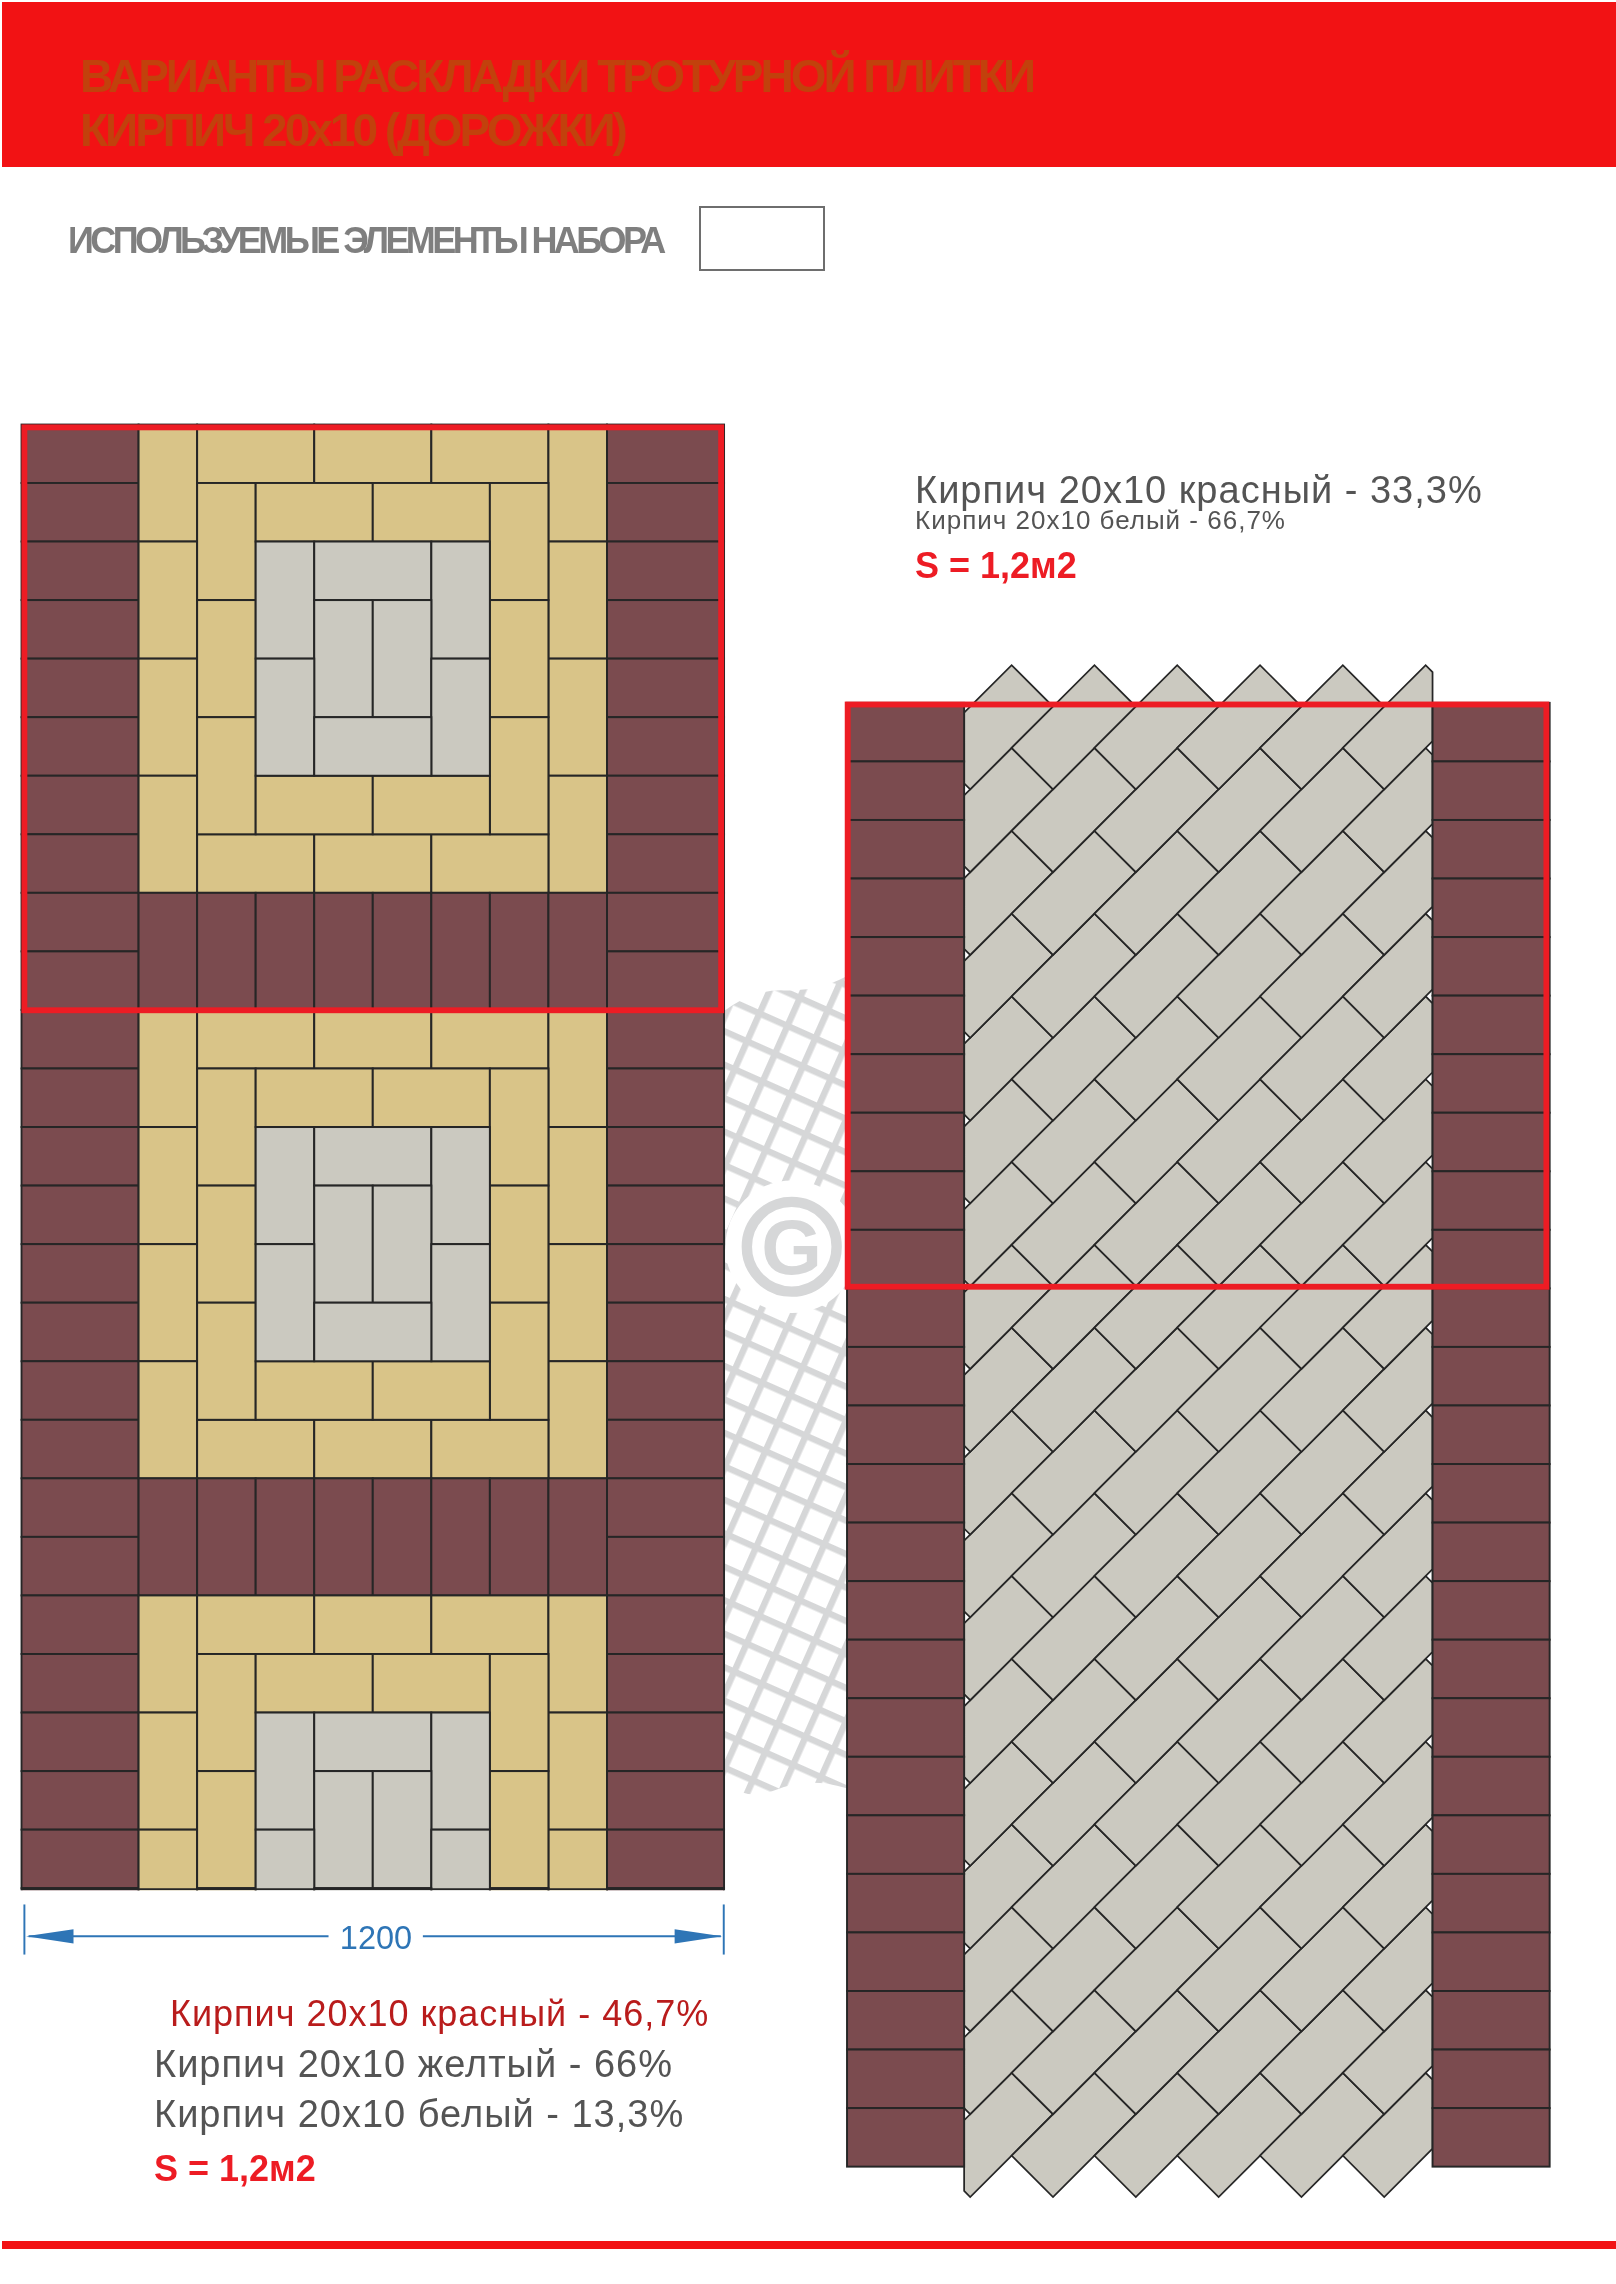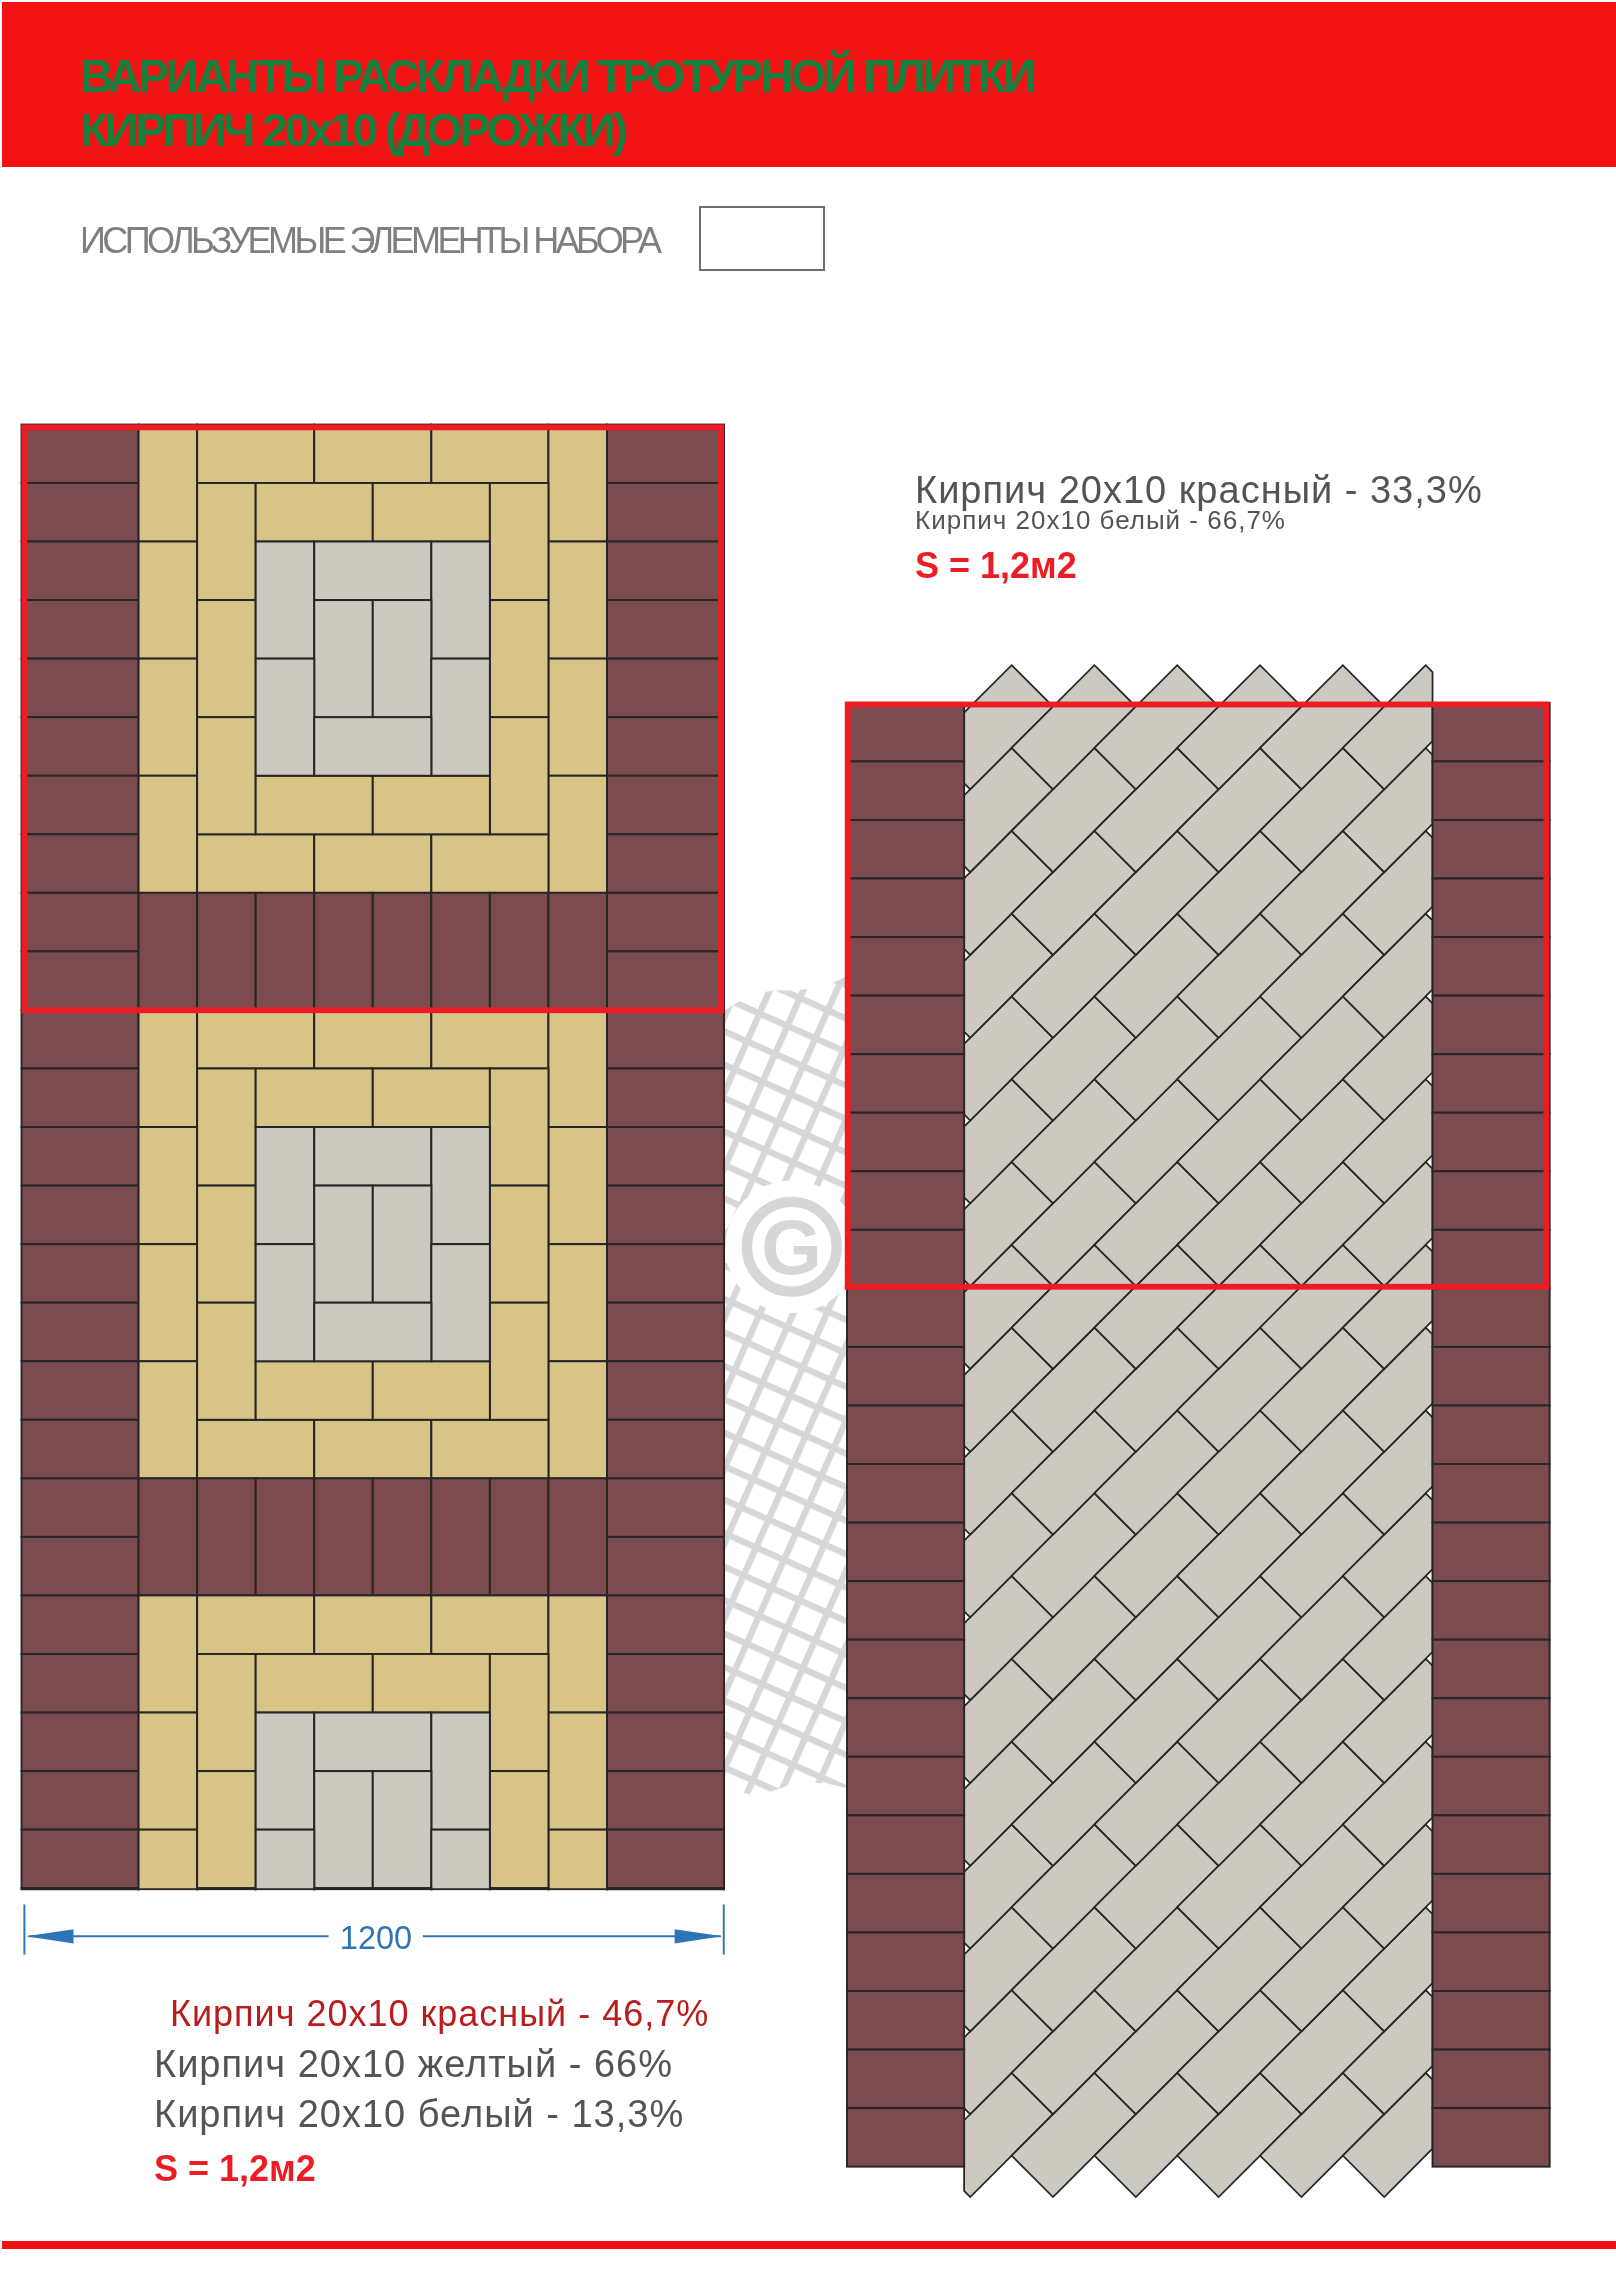--- a/index.html
+++ b/index.html
@@ -5,23 +5,23 @@
   html, body { margin:0; padding:0; background:#FFFFFF; }
   body { width:1616px; height:2284px; position:relative; overflow:hidden;
          font-family:"Liberation Sans", sans-serif; }
   .abs { position:absolute; }
 </style>
 </head>
 <body>
 
 <div class="abs" style="left:2px; top:2px; width:1614px; height:165px; background:#F21214;"></div>
 
-<div class="abs" style="left:80px; top:49px; width:1497px; color:#15803d; font-weight:bold; font-size:46px; line-height:54px; letter-spacing:-3px;">ВАРИАНТЫ РАСКЛАДКИ ТРОТУРНОЙ ПЛИТКИ<br>КИРПИЧ 20х10 (ДОРОЖКИ)</div>
-
-<div class="abs" style="left:80px; top:221px; color:#7F7F7F; font-weight:normal; font-size:36px; line-height:40px; letter-spacing:-3.6px;">ИСПОЛЬЗУЕМЫЕ ЭЛЕМЕНТЫ НАБОРА</div>
+<div class="abs" style="left:80px; top:49px; width:1497px; color:#c2410c; font-weight:bold; font-size:46px; line-height:54px; letter-spacing:-3px;">ВАРИАНТЫ РАСКЛАДКИ ТРОТУРНОЙ ПЛИТКИ<br>КИРПИЧ 20х10 (ДОРОЖКИ)</div>
+
+<div class="abs" style="left:68px; top:221px; color:#7F7F7F; font-weight:bold; font-size:36px; line-height:40px; letter-spacing:-3.6px;">ИСПОЛЬЗУЕМЫЕ ЭЛЕМЕНТЫ НАБОРА</div>
 
 <div class="abs" style="left:699px; top:206px; width:122px; height:61px; background:#FFFFFF; border:2px solid #6E6E6E;"></div>
 
 <svg class="abs" style="left:0; top:0;" width="1616" height="2284" viewBox="0 0 2484 3510">
 <defs>
 <pattern id="mesh" width="47" height="47" patternUnits="userSpaceOnUse" patternTransform="rotate(24 0 0)">
 <path d="M -5 8 H 52" fill="none" stroke="#D6D7D8" stroke-width="10"></path>
 <path d="M 8 -5 V 52" fill="none" stroke="#D6D7D8" stroke-width="10"></path>
 </pattern>
 </defs>

